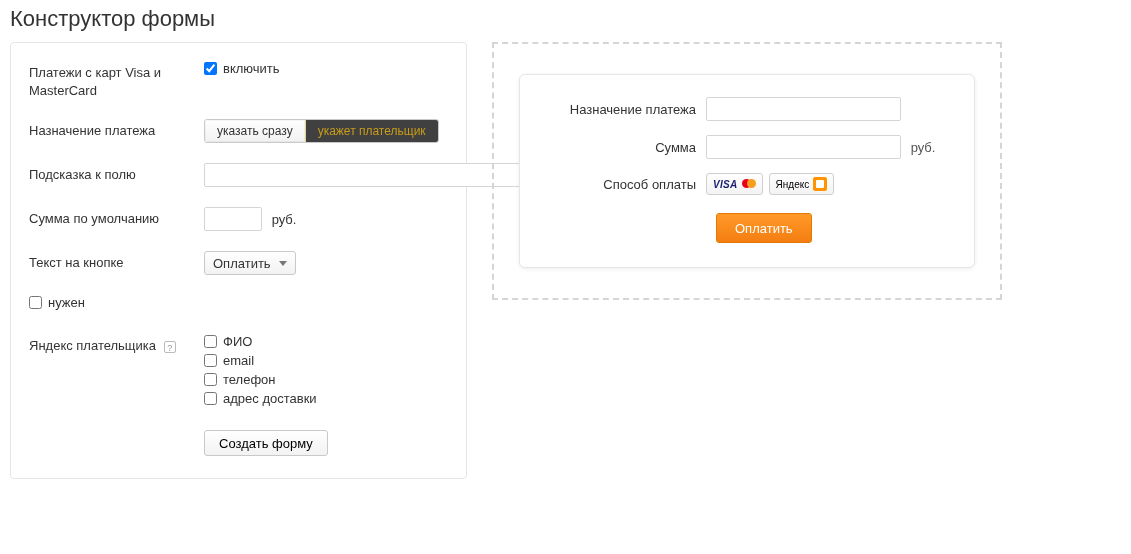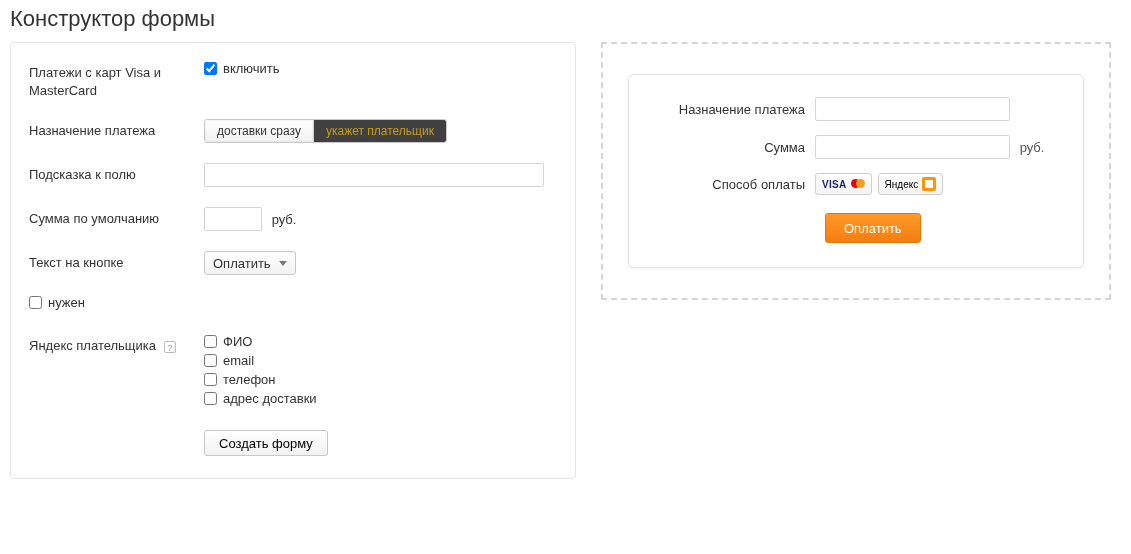--- a/index.html
+++ b/index.html
@@ -18,21 +18,21 @@
     margin: 6px 0 10px 0;
     color: #333;
   }
   .layout { display: flex; gap: 25px; align-items: flex-start; }
 
   
   .panel-left {
     border: 1px solid #e6e6e6;
     border-radius: 4px;
     padding: 18px 18px 22px 18px;
-    width: 566px;
+    width: 457px;
   }
   .row { display: flex; align-items: flex-start; margin-bottom: 20px; }
   .row:last-child { margin-bottom: 0; }
   .row-label {
     width: 175px;
     flex: 0 0 175px;
     color: #333;
     line-height: 1.35;
     padding-top: 3px;
   }
@@ -146,21 +146,21 @@
     border: 1px solid #cfcfcf;
     border-radius: 3px;
     background: linear-gradient(#fefefe, #f3f3f3);
     display: inline-flex;
     align-items: center;
     padding: 0 6px;
     font-size: 10px;
     font-weight: bold;
     gap: 4px;
   }
-  .visa { color: #1a1f71; letter-spacing: 0.3px; }
+  .visa { color: #1a1f71; letter-spacing: 0.3px; font-style: italic; }
   .mc-red  { width: 9px; height: 9px; border-radius: 50%; background: #eb001b; display:inline-block;}
   .mc-yel  { width: 9px; height: 9px; border-radius: 50%; background: #f79e1b; display:inline-block; margin-left:-4px;}
   .yandex-txt { color:#000; font-weight:normal; font-size:10px; }
   .yandex-sq {
     width: 14px; height: 14px; border-radius: 2px;
     background: #ff9500; position: relative; display:inline-block;
   }
   .yandex-sq:after{
     content:""; position:absolute; inset:3px;
     background:#fff; border-radius:1px;
@@ -194,21 +194,21 @@
           <input type="checkbox" checked="" style="">
           <span>включить</span>
         </label>
       </div>
     </div>
 
     <div class="row">
       <div class="row-label">Назначение платежа</div>
       <div class="row-field">
         <div class="segmented">
-          <button class="seg active">доставки сразу</button>
+          <button class="seg active">указать сразу</button>
           <button class="seg inactive">укажет плательщик</button>
         </div>
       </div>
     </div>
 
     <div class="row">
       <div class="row-label">Подсказка к полю</div>
       <div class="row-field">
         <input class="text w-full" type="text" value="" style="">
       </div>

